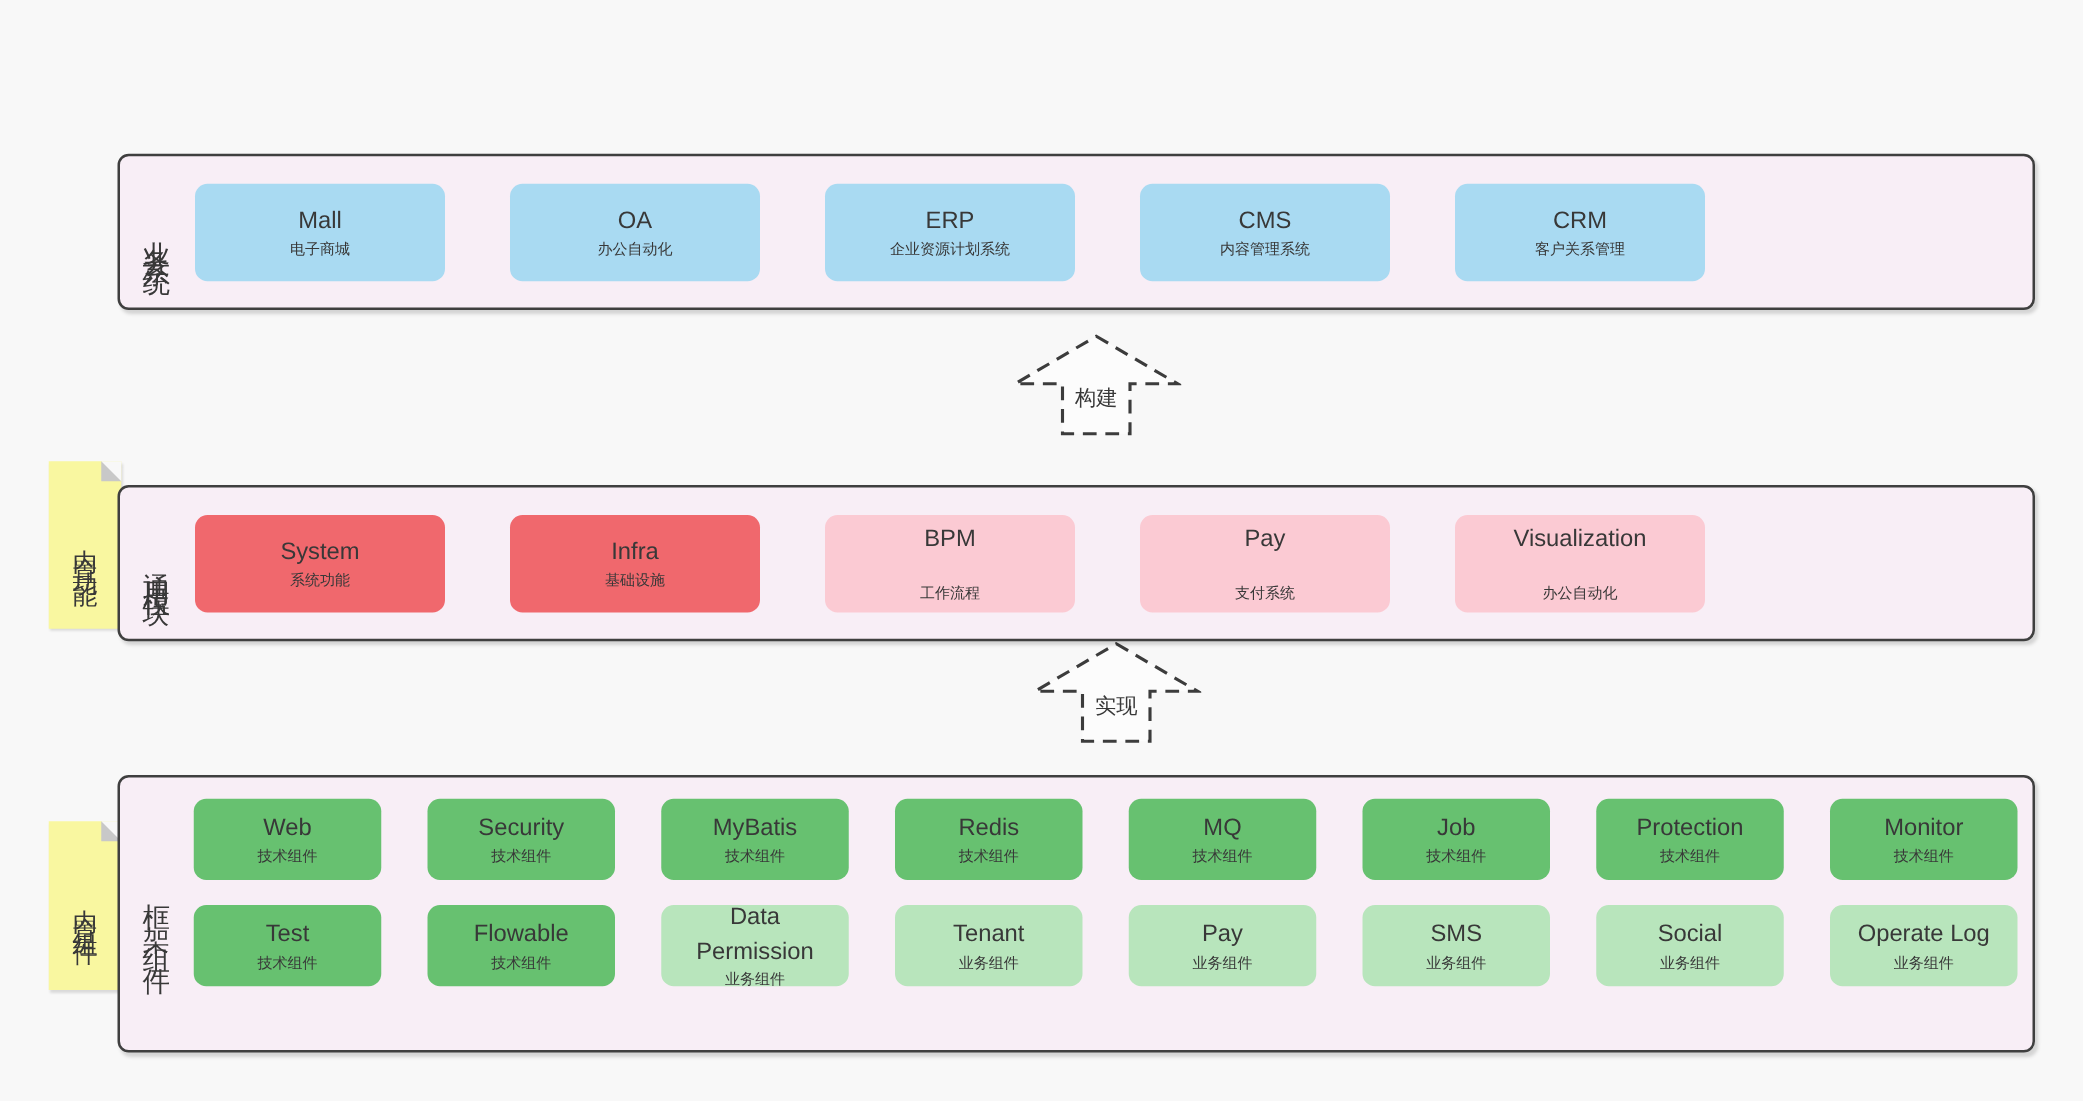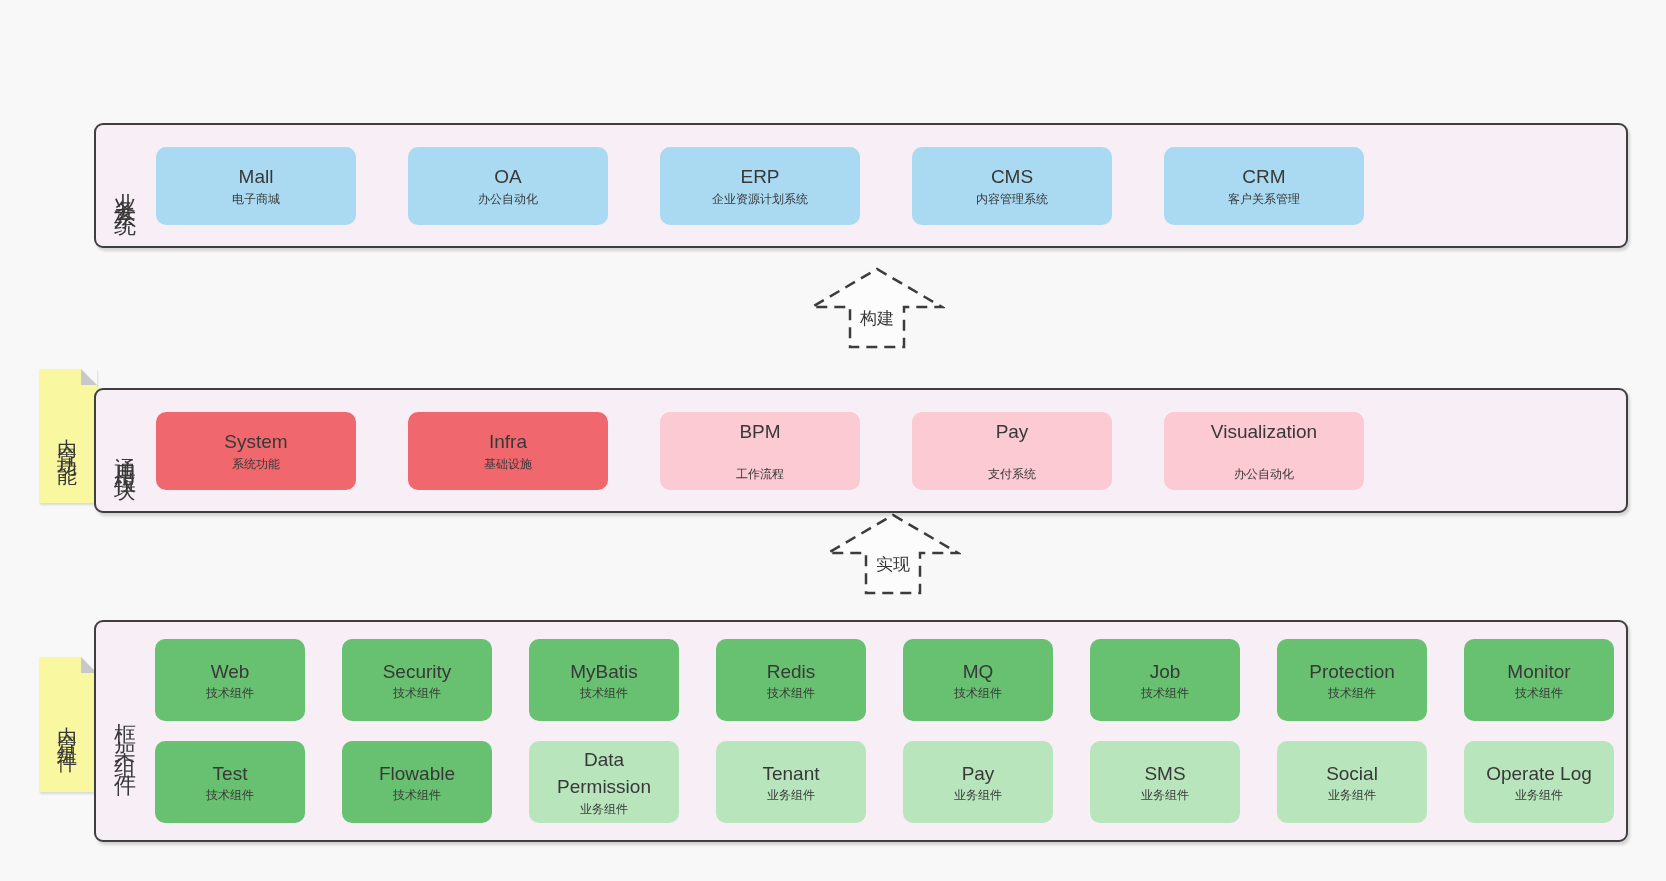--- a/index.html
+++ b/index.html
@@ -50,21 +50,21 @@
   .red{background:var(--red,#f0686d);}
   .pink{background:var(--pink,#fbcad3);gap:20px;}
   .green-dark{background:var(--greenDark,#67c170);}
   .green-light{background:var(--greenLight,#b8e5bc);}
 
   .rows{
     position:absolute;left:59px;top:17px;
     display:flex;flex-direction:column;gap:20px;
   }
   .row{display:flex;gap:37px;}
-  .small{width:150px;height:82px;padding:18px;}
+  .small{width:150px;height:65px;padding:18px;}
 
   
   .sticky{
     position:absolute;left:39px;width:58px;z-index:1;
     background:var(--sticky,#f9f7a0);
     box-shadow:1px 2px 2px rgba(0,0,0,0.12);
   }
   #sticky-features{top:369px;height:134px;}
   #sticky-components{top:657px;height:135px;}
   .sticky::after{

